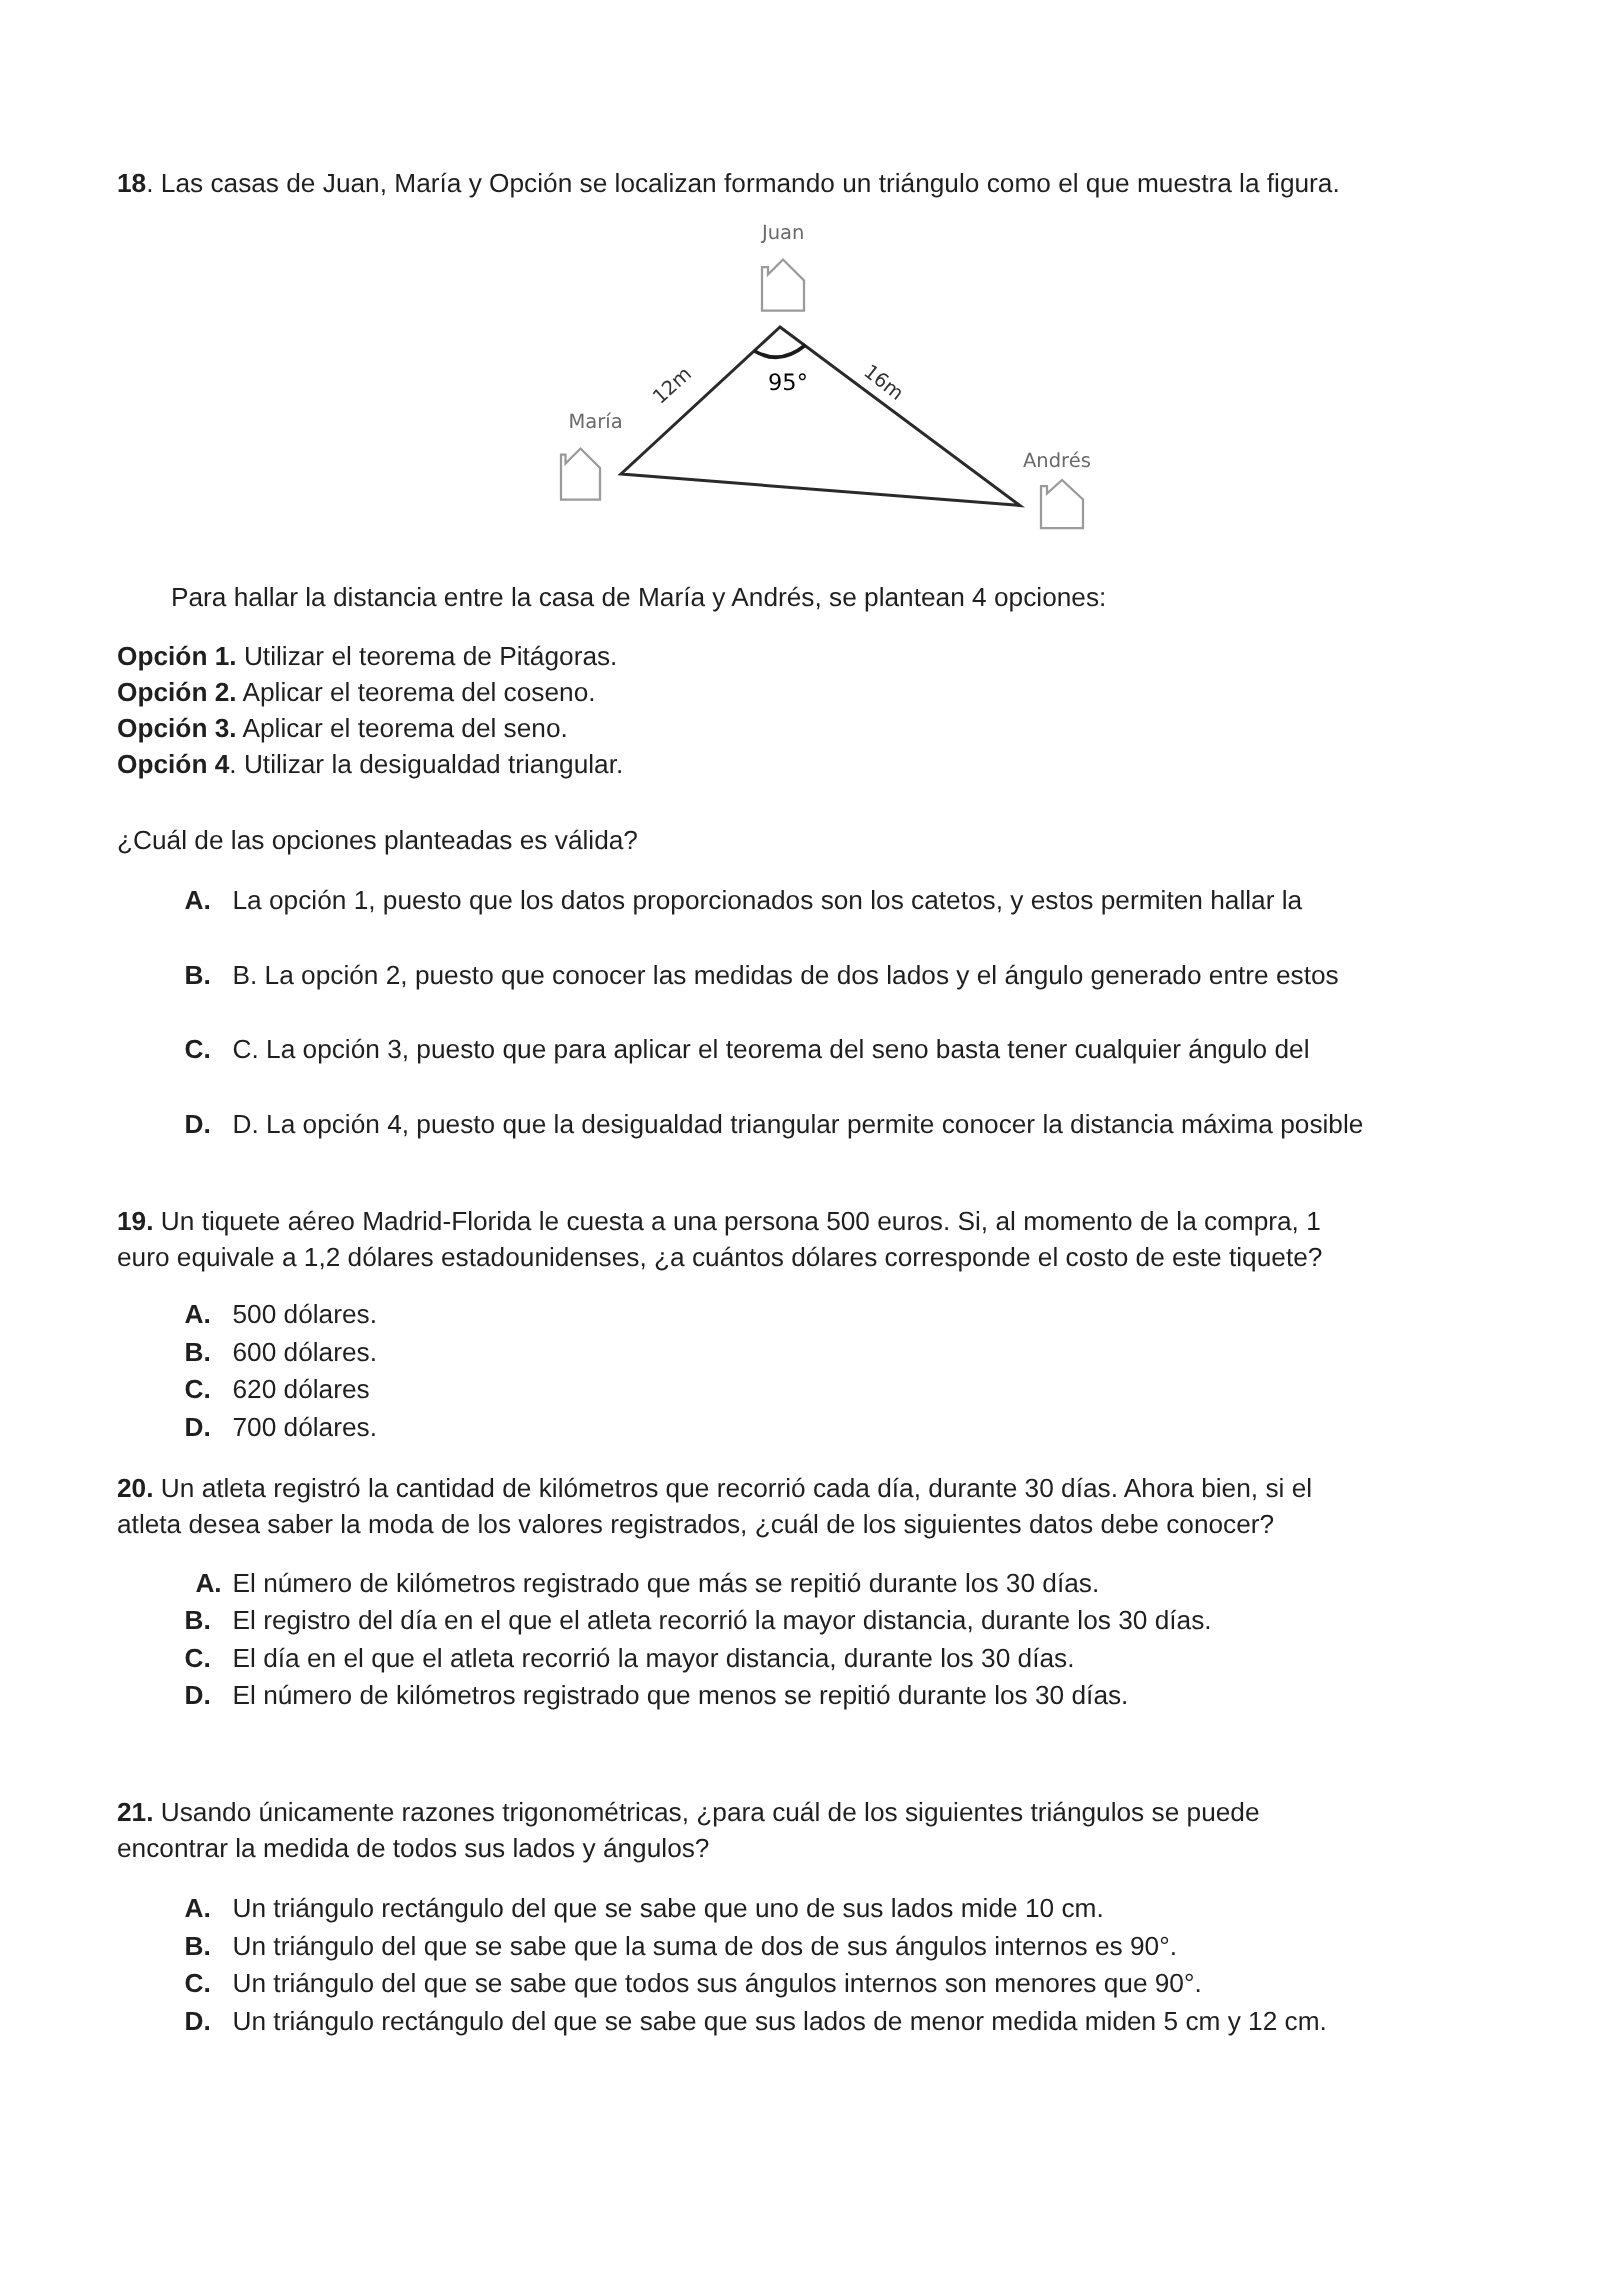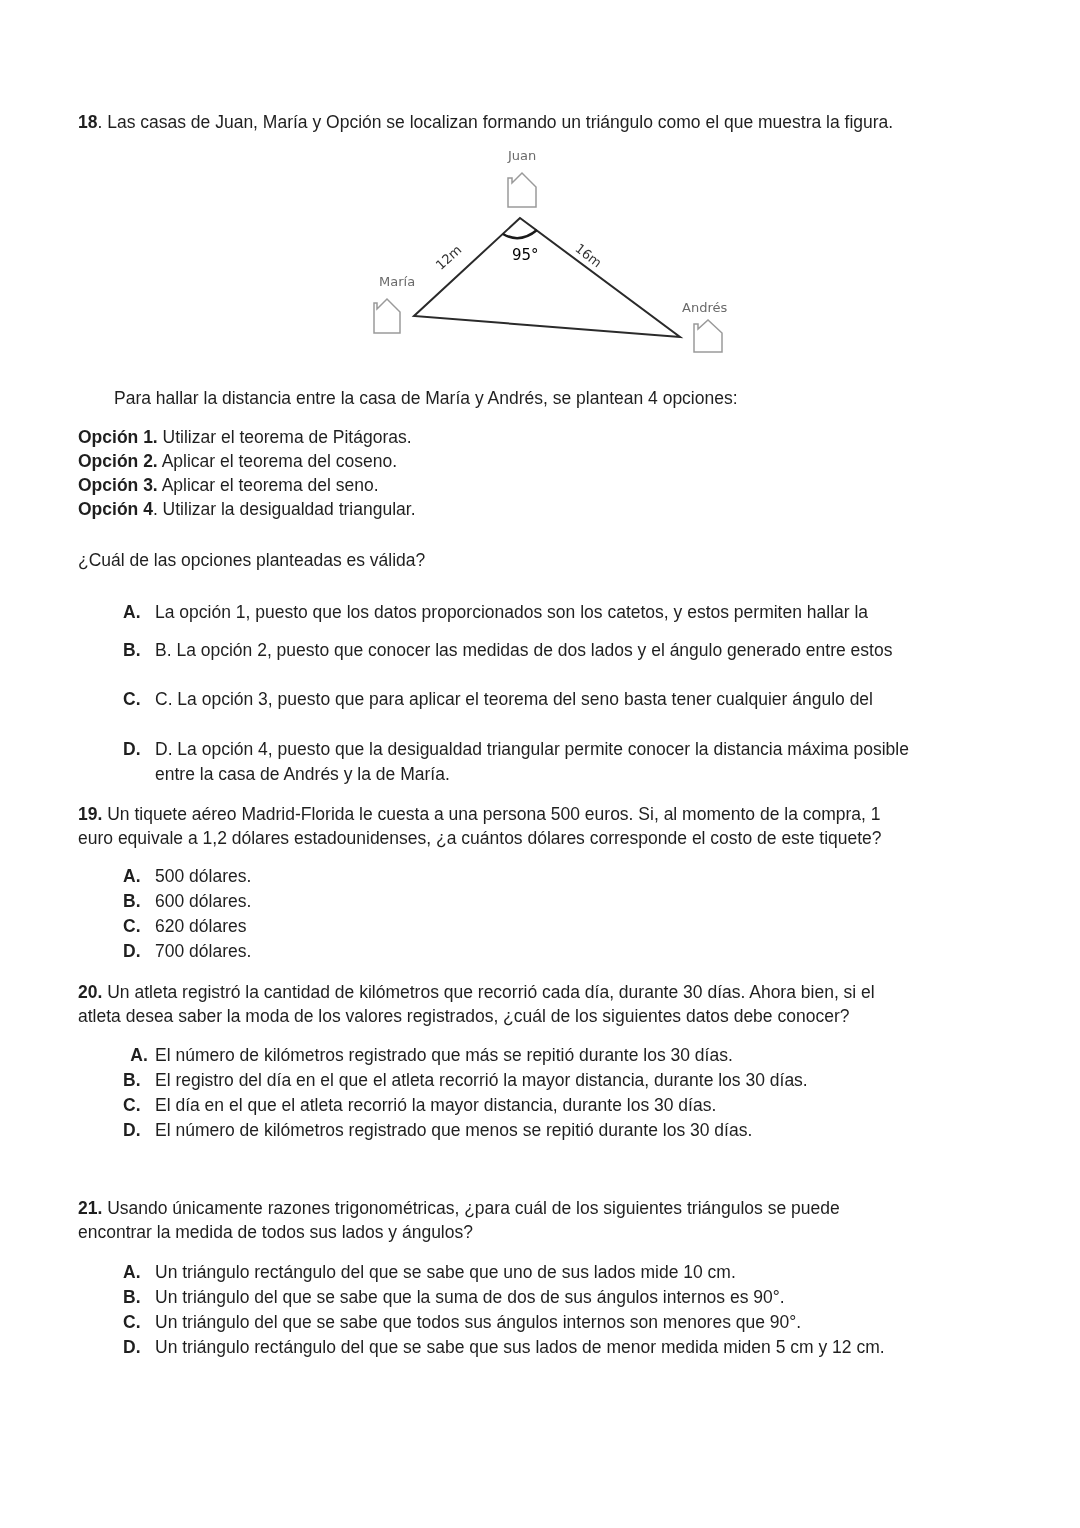--- a/index.html
+++ b/index.html
@@ -58,32 +58,31 @@
 </div>
 <div class="line" style="left:78px; top:474px;">
   <span class="b">Opción 3.</span><span> Aplicar el teorema del seno.</span>
 </div>
 <div class="line" style="left:78px; top:498px;">
   <span class="b">Opción 4</span><span>. Utilizar la desigualdad triangular.</span>
 </div>
 
 <div class="line" style="left:78px; top:549px;">¿Cuál de las opciones planteadas es válida?</div>
 
-<div class="opt" style="top:588px;margin-top:12px;">
+<div class="opt" style="top:588px;">
   <span class="opt-letter">A.</span><span>La opción 1, puesto que los datos proporcionados son los catetos, y estos permiten hallar la</span>
 </div>
 <div class="opt" style="top:638px;">
   <span class="opt-letter">B.</span><span>B. La opción 2, puesto que conocer las medidas de dos lados y el ángulo generado entre estos</span>
 </div>
 <div class="opt" style="top:687px;">
   <span class="opt-letter">C.</span><span>C. La opción 3, puesto que para aplicar el teorema del seno basta tener cualquier ángulo del</span>
 </div>
 <div class="opt" style="top:737px;">
   <span class="opt-letter">D.</span><span>D. La opción 4, puesto que la desigualdad triangular permite conocer la distancia máxima posible</span>
-  <span class="cont">entre la casa de Andrés y la de María.</span>
 </div>
 
 <div class="line" style="left:78px; top:803px;">
   <span class="b">19.</span><span> Un tiquete aéreo Madrid-Florida le cuesta a una persona 500 euros. Si, al momento de la compra, 1</span>
 </div>
 <div class="line" style="left:78px; top:827px;">euro equivale a 1,2 dólares estadounidenses, ¿a cuántos dólares corresponde el costo de este tiquete?</div>
 
 <div class="line" style="left:123px; top:865px;">
   <span class="opt-letter">A.</span><span>500 dólares.</span>
 </div>

